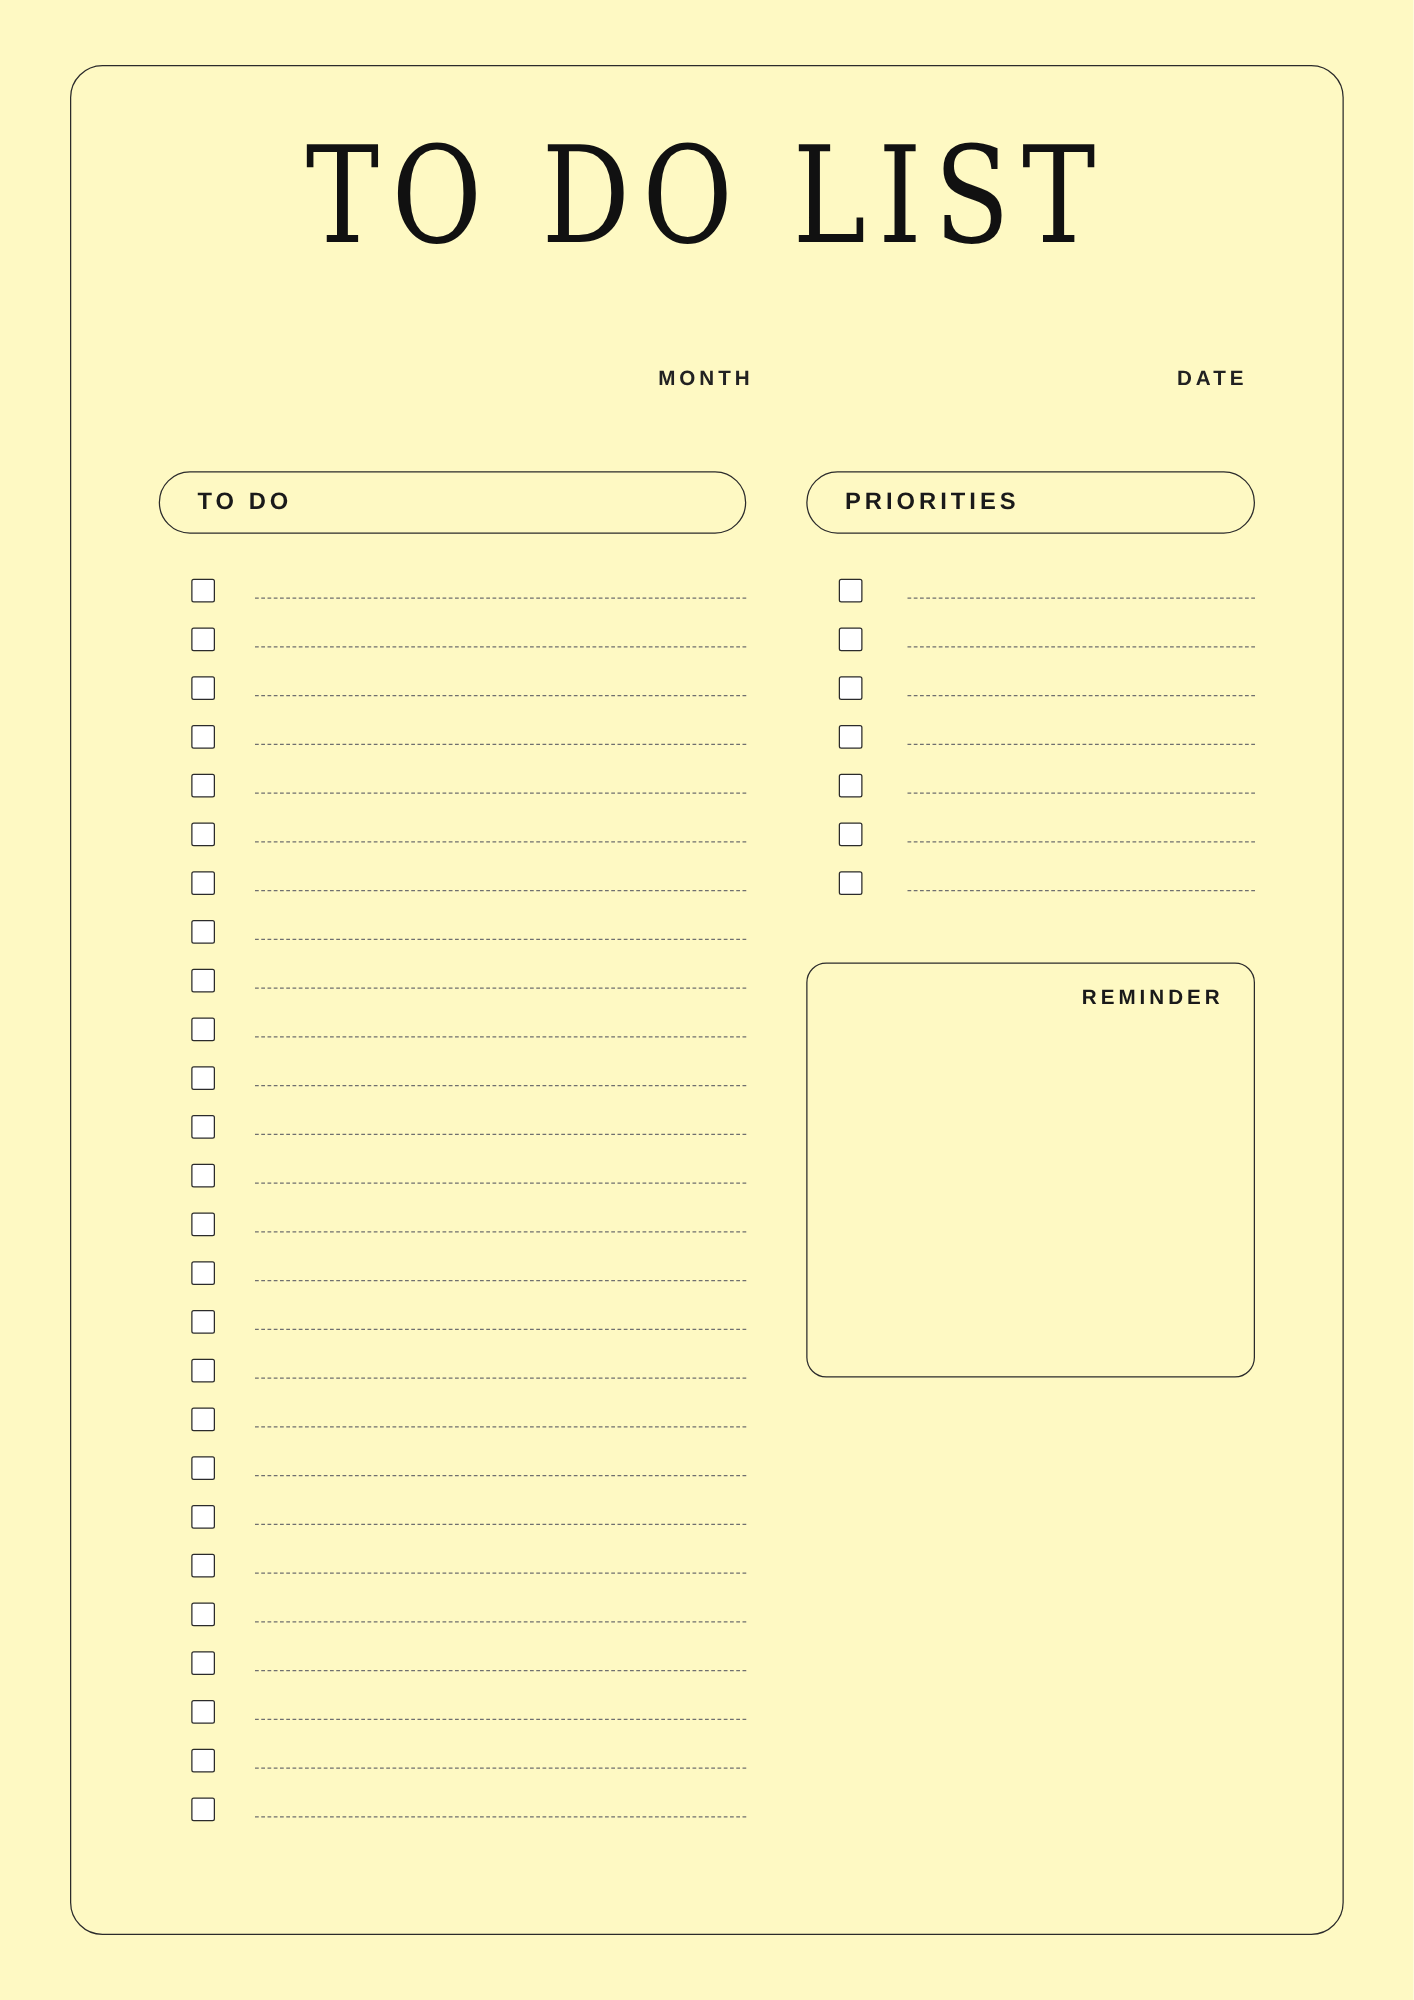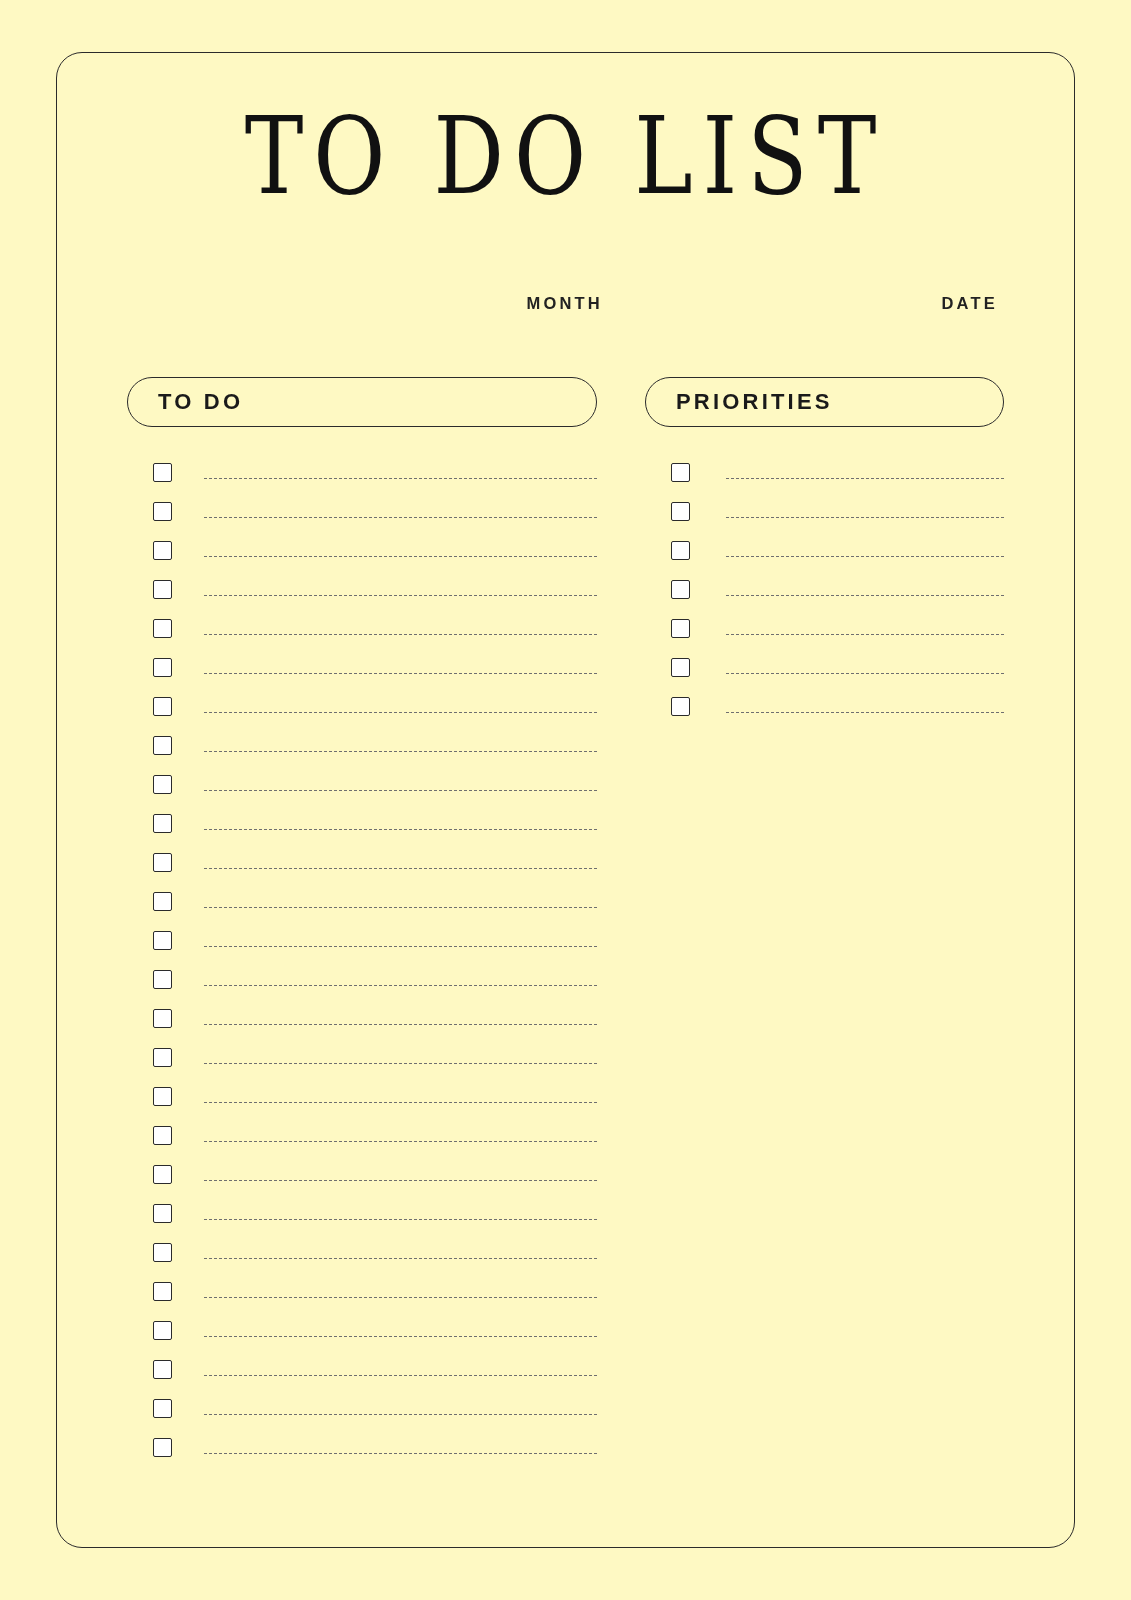--- a/index.html
+++ b/index.html
@@ -90,21 +90,21 @@
   .pill {
     box-sizing: border-box;
     height: 50px;
     border: 1.4px solid #2b2b2b;
     border-radius: 25px;
     display: flex;
     align-items: center;
     padding-left: 30px;
   }
   .pill-label {
-    font-size: 22px;
+    font-size: 19px;
     font-weight: 700;
     letter-spacing: 3.2px;
     color: #1a1a1a;
   }
 
   
   .rows {
     margin-top: 26px;
     padding-left: 26px;
   }
@@ -310,17 +310,20 @@
               <span class="checkbox"></span>
               <span class="row-dash"></span>
             </div>
             <div class="row priority">
               <span class="checkbox"></span>
               <span class="row-dash"></span>
             </div>
           </div>
 
 
+        <div class="box reminder">
+          <span class="box-title">REMINDER</span>
+        </div>
       </div>
 
     </div>
   </div>
 </div>
 
 </body></html>

